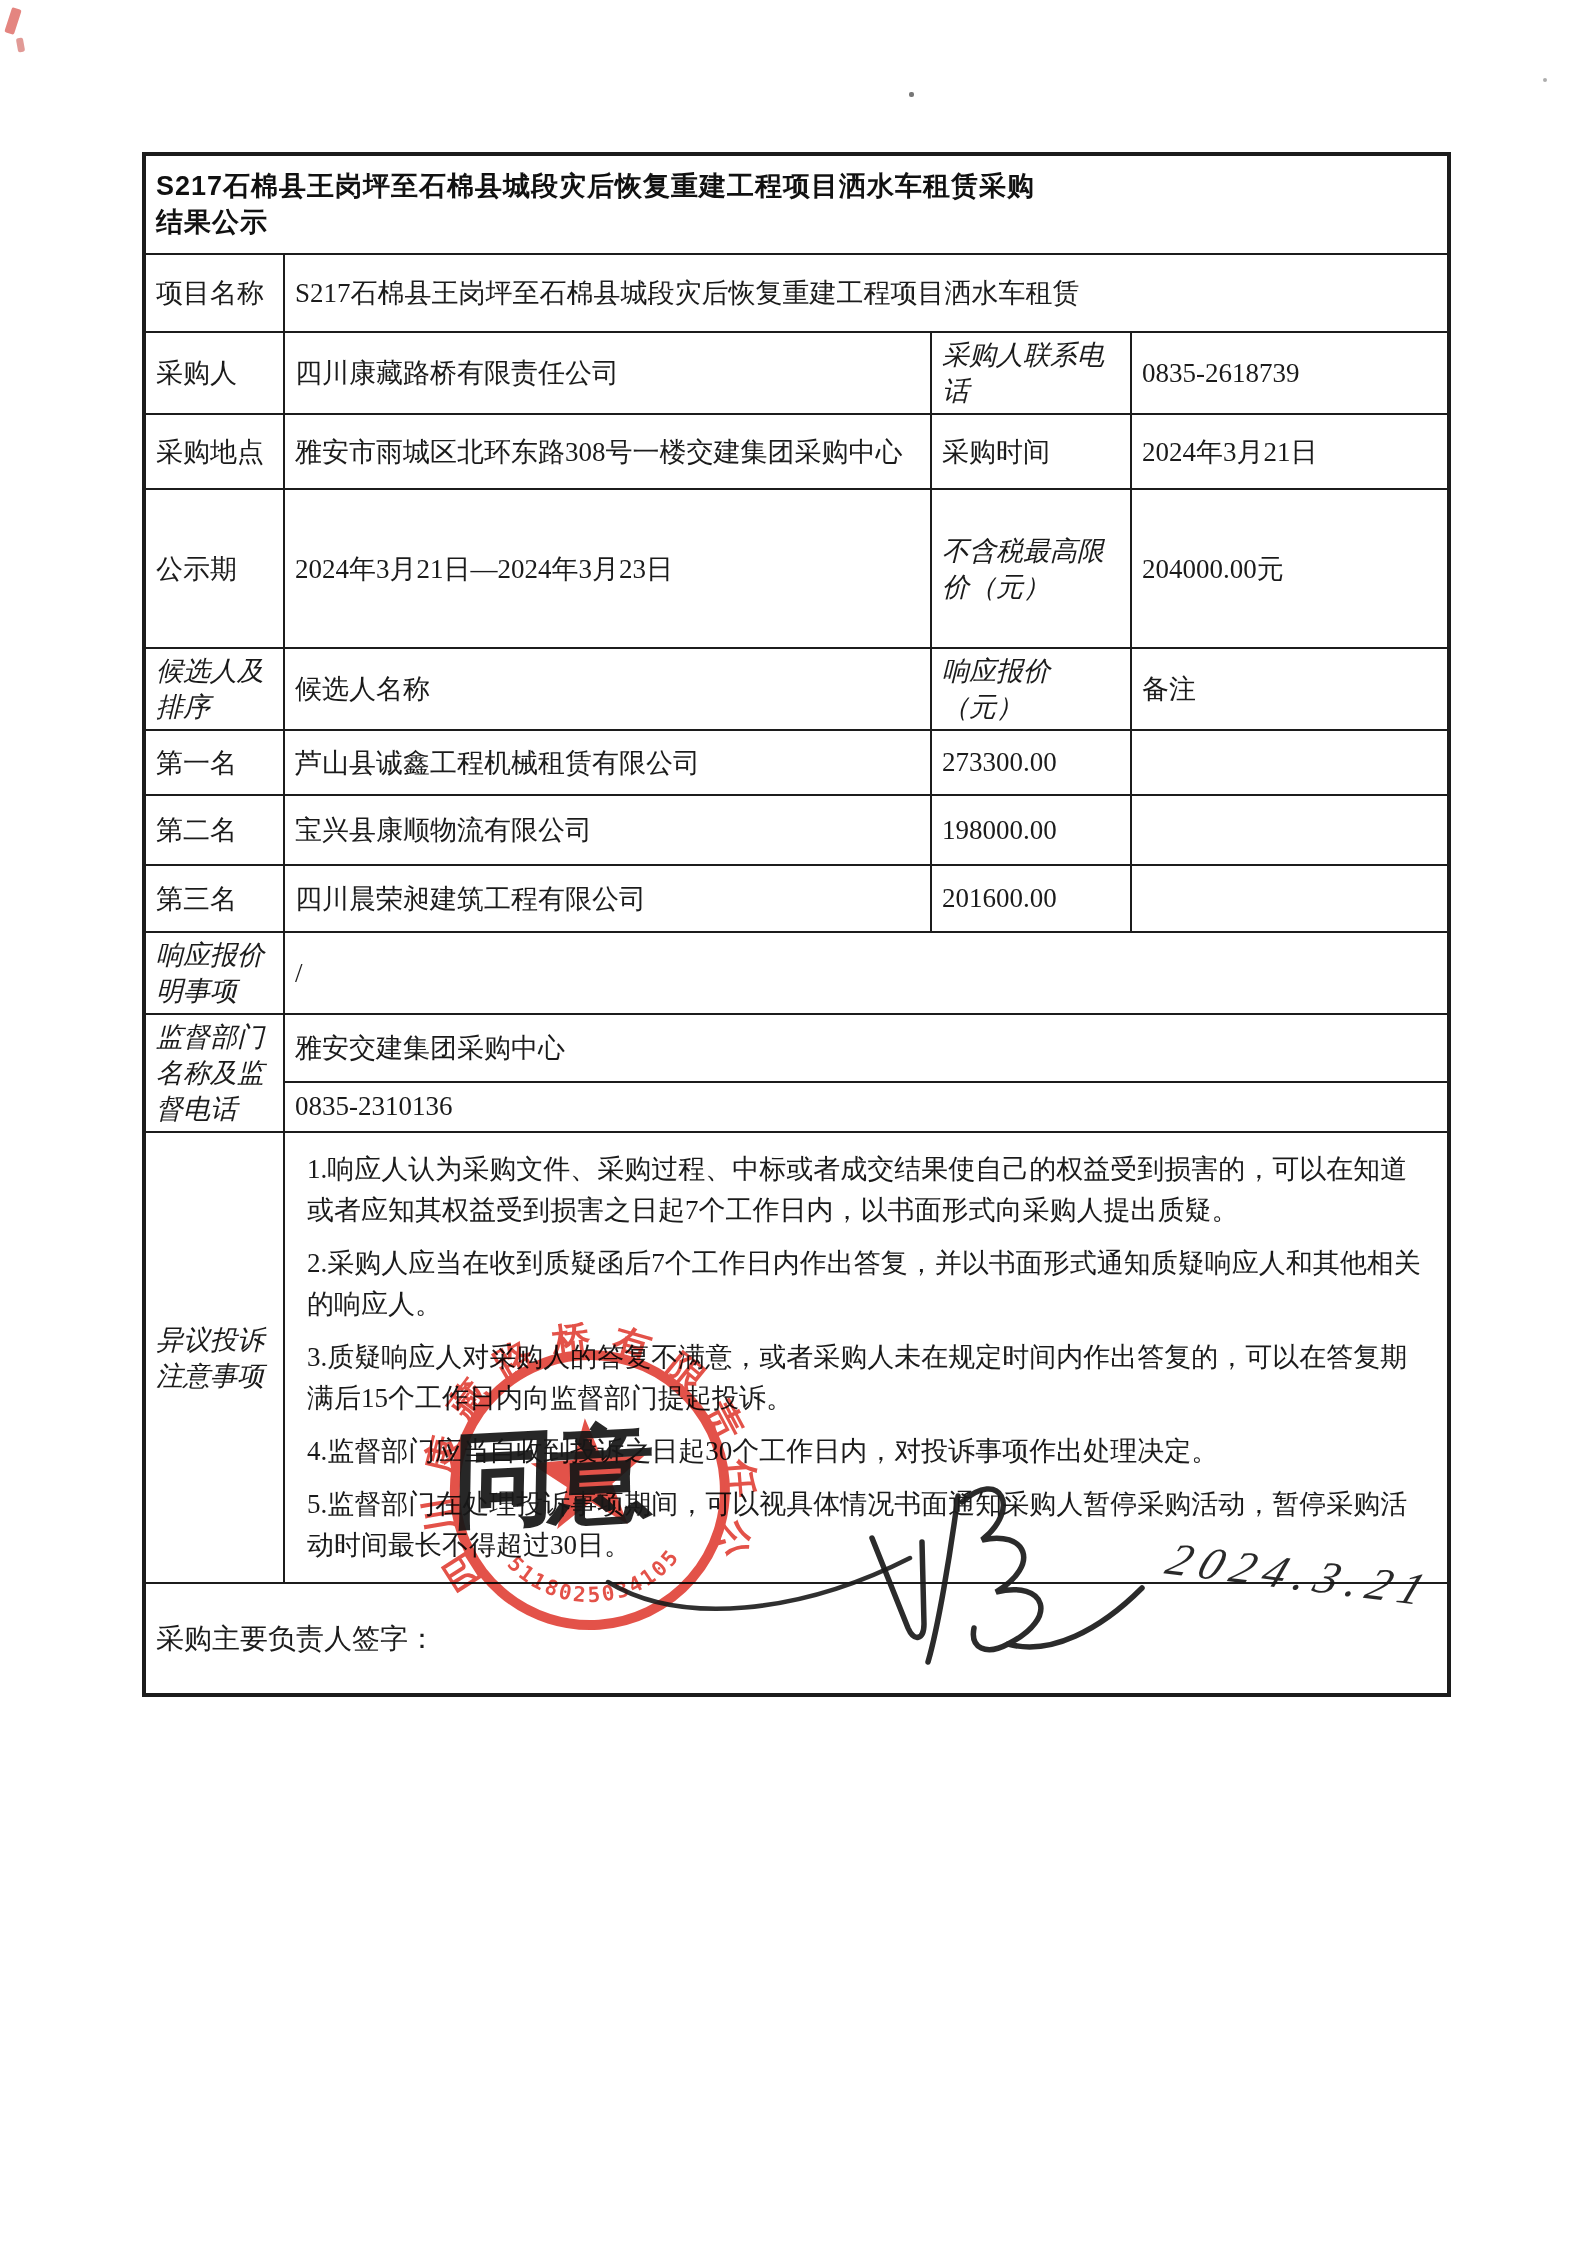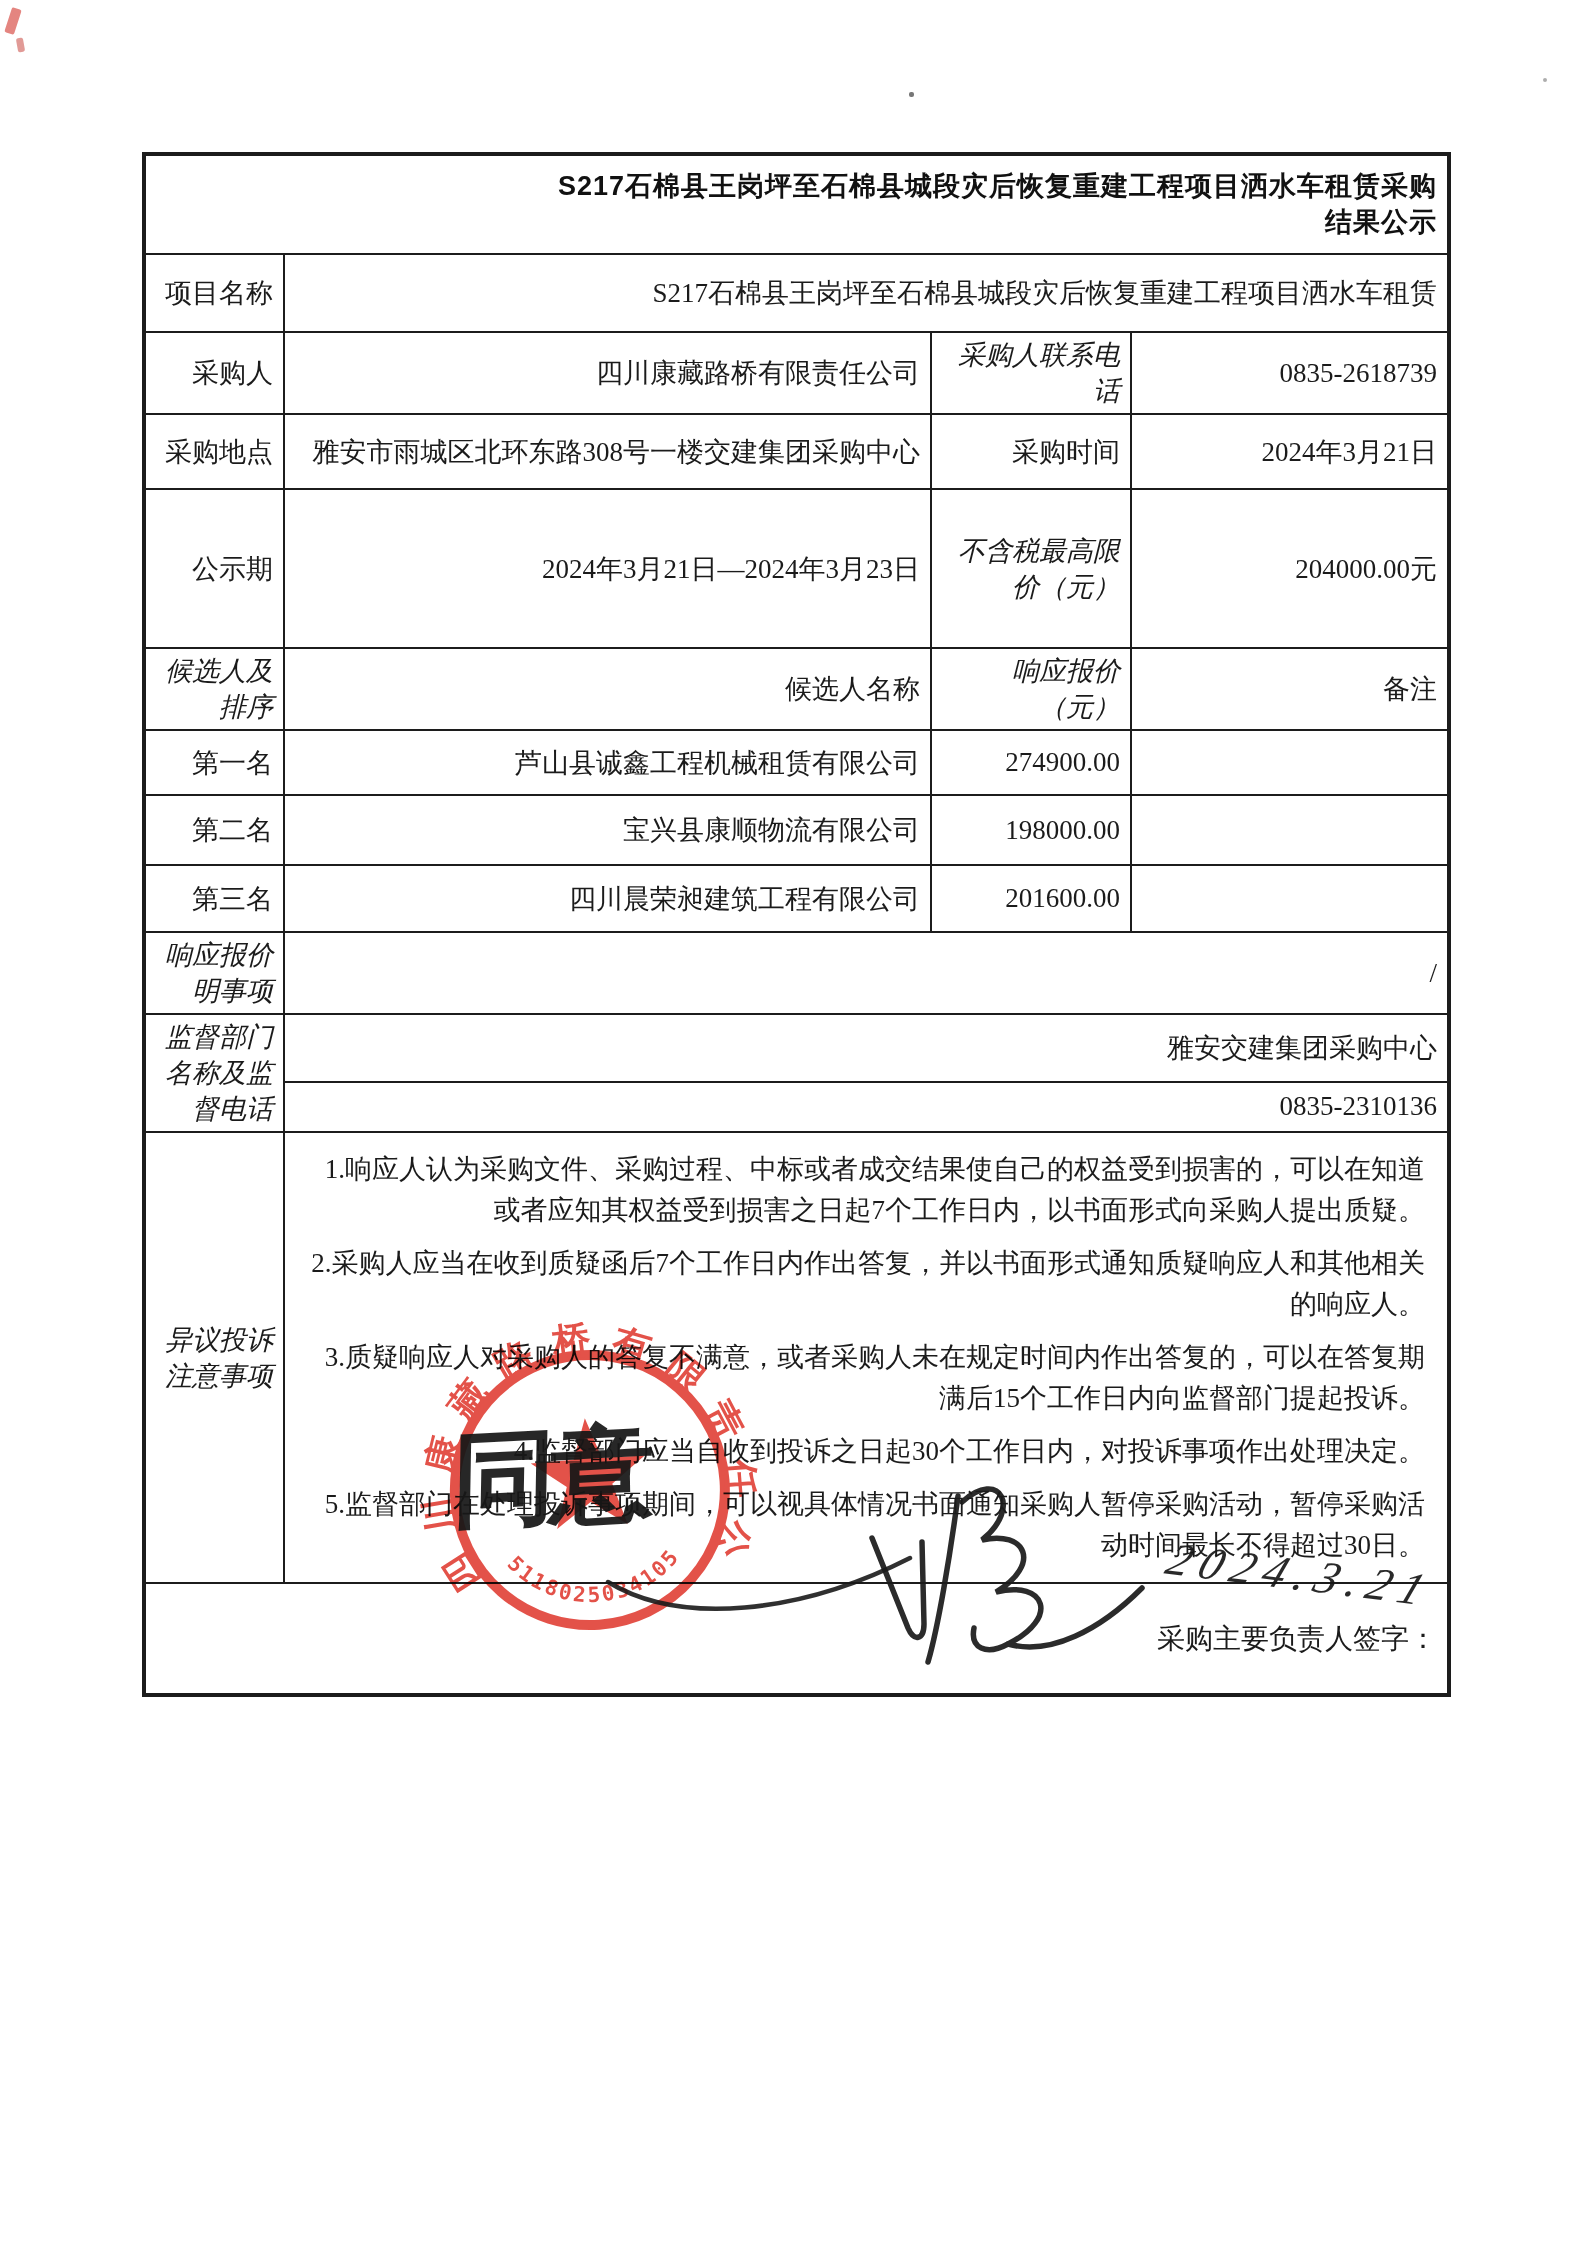--- a/index.html
+++ b/index.html
@@ -13,21 +13,21 @@
   }
   table.doc{
     position:absolute;left:142px;top:152px;
     width:1305px;
     border-collapse:collapse;
     table-layout:fixed;
     border:4px solid #1c1c1c;
   }
   table.doc td{
     border:2.5px solid #1c1c1c;
-    text-align:right;
+    text-align:left;
     vertical-align:middle;
     font-size:27px;
     padding:4px 10px;
     overflow:hidden;
   }
   .title-cell{
     font-family:"Liberation Sans","DejaVu Sans",sans-serif;
     font-weight:700;
     font-size:37px;
     line-height:1.32;
@@ -128,21 +128,21 @@
 排序</td>
       <td>候选人名称</td>
       <td class="pre">响应报价
 （元）</td>
       <td>备注</td>
     </tr>
 
     <tr style="height:65px">
       <td>第一名</td>
       <td>芦山县诚鑫工程机械租赁有限公司</td>
-      <td>274900.00</td>
+      <td>273300.00</td>
       <td></td>
     </tr>
     <tr style="height:70px">
       <td>第二名</td>
       <td>宝兴县康顺物流有限公司</td>
       <td>198000.00</td>
       <td></td>
     </tr>
     <tr style="height:67px">
       <td>第三名</td>

